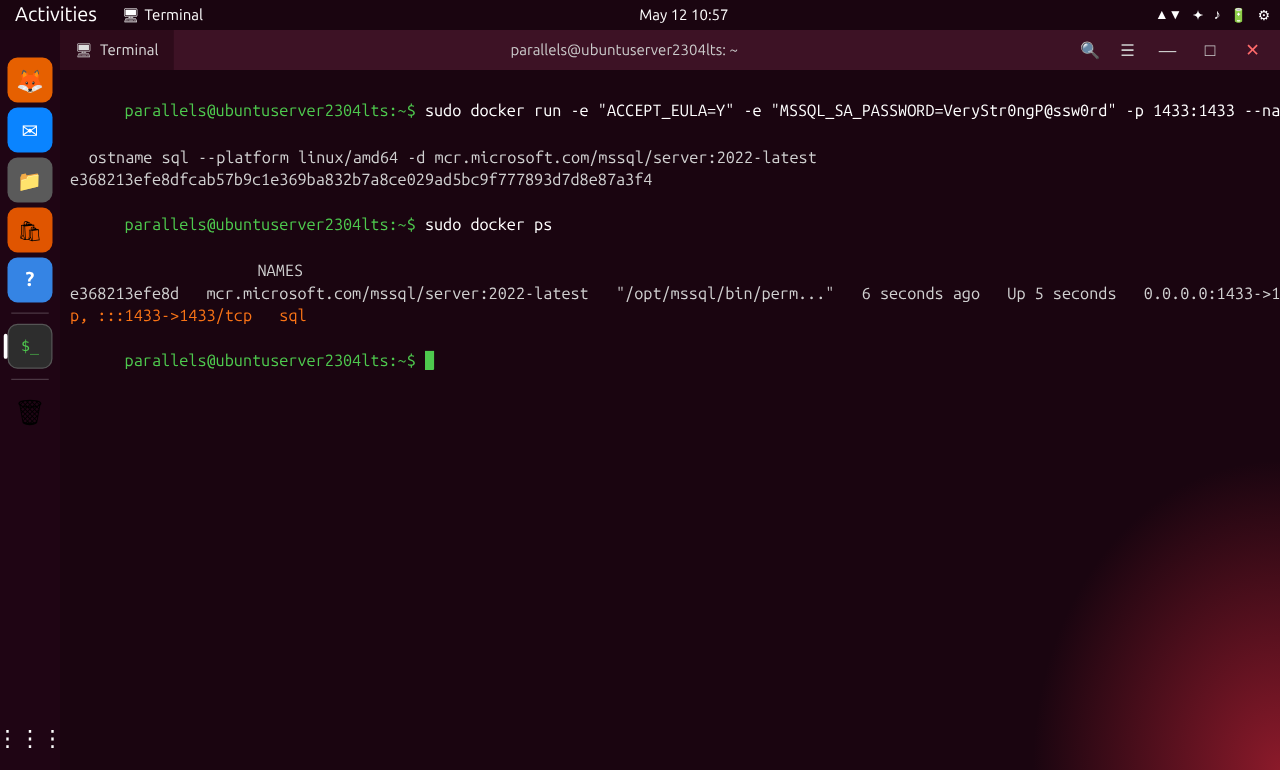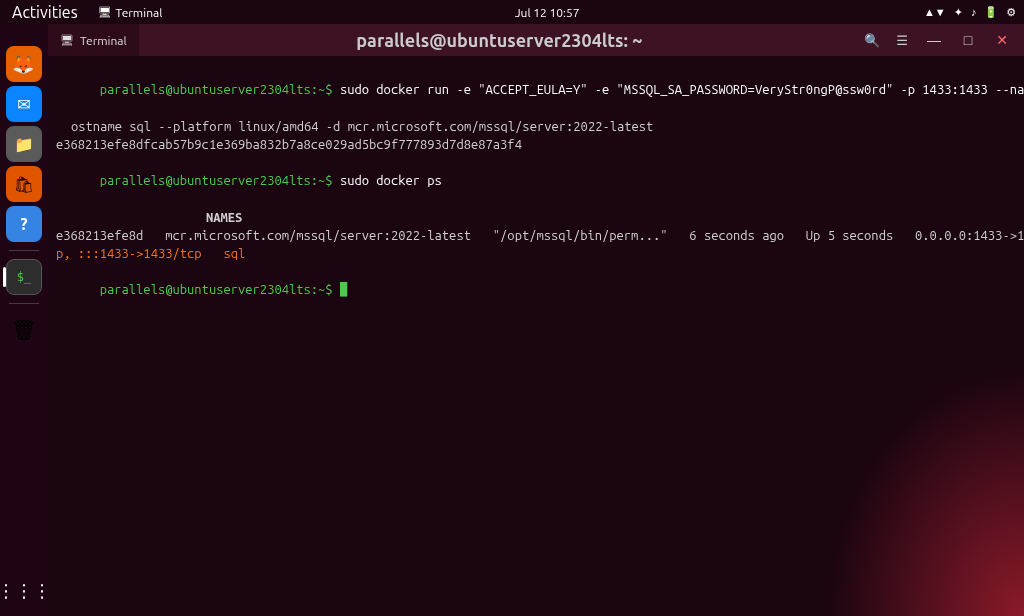--- a/index.html
+++ b/index.html
@@ -153,22 +153,21 @@
       gap: 6px;
       background: #2d0b1a;
       color: #ddd;
       font-size: 12px;
       cursor: pointer;
     }
     .terminal-titlebar-center {
       flex: 1;
       text-align: center;
       color: #ccc;
-      font-size: 18px;
-      font-weight: bold;
+      font-size: 12px;
     }
     .terminal-titlebar-right {
       display: flex;
       align-items: center;
       gap: 6px;
       padding-right: 8px;
     }
     .terminal-btn {
       width: 28px; height: 22px;
       background: transparent;
@@ -250,21 +249,21 @@
 
 <div class="gnome-panel">
   <div class="gnome-panel-left">
     <div class="gnome-activities">Activities</div>
     <div class="gnome-app-name">
       <span style="font-size:11px;">🖥</span>
       <span>Terminal</span>
     </div>
   </div>
   <div class="gnome-panel-center">
-    <span>Jul 12  10:57</span>
+    <span>May 12  10:57</span>
   </div>
   <div class="gnome-panel-right">
     <span>▲▼</span>
     <span>✦</span>
     <span>♪</span>
     <span>🔋</span>
     <span>⚙</span>
   </div>
 </div>
 
@@ -339,21 +338,21 @@
 
     <div class="term-line output">ostname sql --platform linux/amd64 -d mcr.microsoft.com/mssql/server:2022-latest</div>
 
     <div class="term-line hash">e368213efe8dfcab57b9c1e369ba832b7a8ce029ad5bc9f777893d7d8e87a3f4</div>
 
     <div class="term-line">
       <span class="prompt">parallels@ubuntuserver2304lts:~$ </span><span class="cmd">sudo docker ps</span>
     </div>
 
 
-    <div class="term-line docker-header" style="color:#d0d0d0; padding-left: 150px; font-weight: bold;">NAMES</div>
+    <div class="term-line docker-header" style="color:#d0d0d0; padding-left: 150px;">NAMES</div>
 
     <div class="term-line docker-row" style="color:#d0d0d0;">e368213efe8d   mcr.microsoft.com/mssql/server:2022-latest   "/opt/mssql/bin/perm..."   6 seconds ago   Up 5 seconds   0.0.0.0:1433-&gt;1433/tc</div>
 
     <div class="term-line docker-row" style="color:#f97316;">p, :::1433-&gt;1433/tcp   sql</div>
 
     <div class="term-line">
       <span class="prompt">parallels@ubuntuserver2304lts:~$ </span><span class="cmd" style="background:#4ec94e; color:#4ec94e;">█</span>
     </div>
   </div>
 </div>

